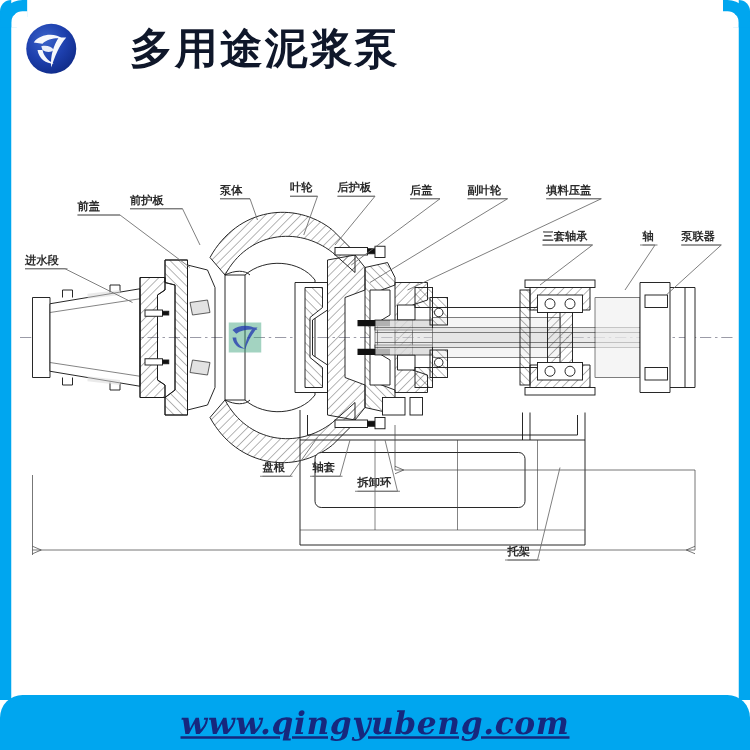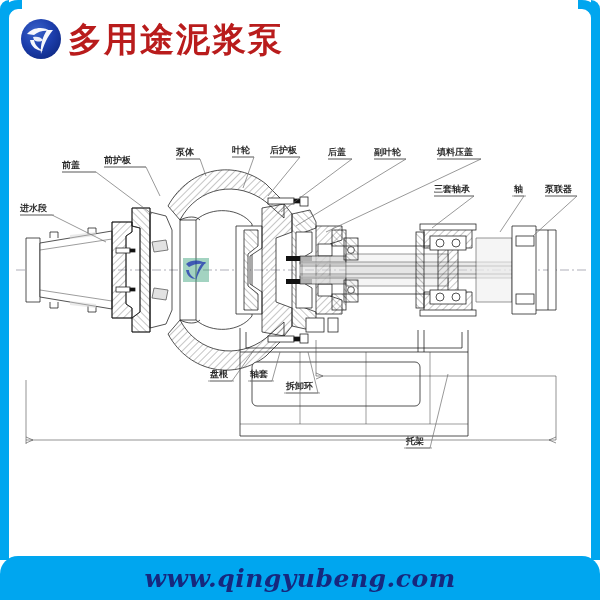--- a/index.html
+++ b/index.html
@@ -101,21 +101,21 @@
           </radialGradient>
         </defs>
         <circle cx="21" cy="21" r="20" fill="url(#lgrad)"></circle>
         <path d="M7 16 C12 9, 24 8, 30 13 C25 12, 18 13, 14 17 Z" fill="#ffffff" opacity=".96"></path>
         <path d="M33 12 C27 19, 24 27, 21 36 C20 27, 23 18, 27 12 Z" fill="#ffffff" opacity=".96"></path>
         <path d="M10 22 C11 29, 17 33, 23 33 C18 30, 15 27, 14 22 Z" fill="#ffffff" opacity=".96"></path>
         <path d="M13 19 C17 18, 21 19, 23 22 C21 24, 17 24, 14 22 Z" fill="#ffffff" opacity=".9"></path>
       </svg>
     </div>
 
-    <div class="title" style="color: #b91c1c;">多用途泥浆泵</div>
+    <div class="title" style="color: #0f172a; margin-left: 36px;">多用途泥浆泵</div>
   </div>
 
   <div class="edge-left"></div>
   <div class="edge-right"></div>
   <div class="corner-tl"></div>
   <div class="corner-tr"></div>
 
   <div class="stage">
     <svg width="600" height="476" viewBox="0 0 600 476">
       <defs>
@@ -380,16 +380,16 @@
         <g>
           <text class="lbl" x="20" y="131">进水段</text>
           <line class="ul" x1="20" y1="135" x2="54" y2="135"></line>
         </g>
       </g>
 
     </svg>
   </div>
 
   <div class="footer">
-    <div class="footer-text" style="color: rgb(22, 40, 126);">www.qingyubeng.com</div>
+    <div class="footer-text" style="color: rgb(22, 40, 126); text-decoration: underline;">www.qingyubeng.com</div>
   </div>
 
 </div>
 
 </body></html>

